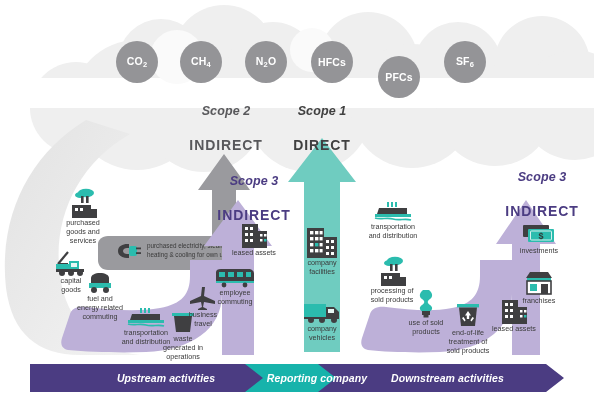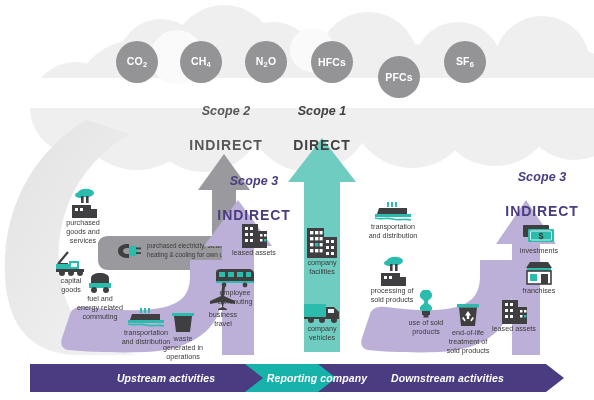--- a/index.html
+++ b/index.html
@@ -238,21 +238,21 @@
         <path d="M4 6 L22 6 L20 22 L6 22 Z" fill="#3f3f41"></path>
       </svg>
     </div>
     <div class="lbl">
       <div>waste</div>
       <div>generated in</div>
       <div>operations</div>
     </div>
   </div>
 
-  <div class="item" style="left:190px;top:286px;width:66px;">
+  <div class="item" style="left:170px;top:286px;width:66px;">
     <div class="ico" style="height:24px;">
       <svg width="28" height="24" viewBox="0 0 28 24">
         <path d="M13 1 L16 1 L15 10 L26 15 L26 18 L15 16 L14 21 L18 23 L18 24 L9 24 L9 23 L13 21 L12 16 L1 18 L1 15 L12 10 Z" fill="#3f3f41"></path>
       </svg>
     </div>
     <div class="lbl">
       <div>business</div>
       <div>travel</div>
     </div>
   </div>
@@ -443,21 +443,21 @@
         <rect x="7" y="7" width="26" height="13" rx="1" fill="#2bbcae"></rect>
         <rect x="9.5" y="9" width="21" height="9" rx="1" fill="none" stroke="#e8f7f5" stroke-width="0.9"></rect>
         <text x="20" y="17" font-family="Liberation Sans, sans-serif" font-size="9" font-weight="bold" fill="#2f3a38" text-anchor="middle">$</text>
       </svg>
     </div>
     <div class="lbl">
       <div>investments</div>
     </div>
   </div>
 
-  <div class="item" style="left:506px;top:260px;width:66px;">
+  <div class="item" style="left:506px;top:270px;width:66px;">
     <div class="ico" style="height:26px;">
       <svg width="30" height="26" viewBox="0 0 30 26">
         <path d="M2 8 L6 2 L24 2 L28 8 Z" fill="#3f3f41"></path>
         <rect x="3" y="8" width="24" height="3" fill="#2bbcae"></rect>
         <rect x="3" y="11" width="24" height="13" fill="#fff" stroke="#3f3f41" stroke-width="1.6"></rect>
         <rect x="6" y="14" width="7" height="7" fill="#2bbcae"></rect>
         <rect x="17" y="14" width="7" height="10" fill="#3f3f41"></rect>
       </svg>
     </div>
     <div class="lbl">

